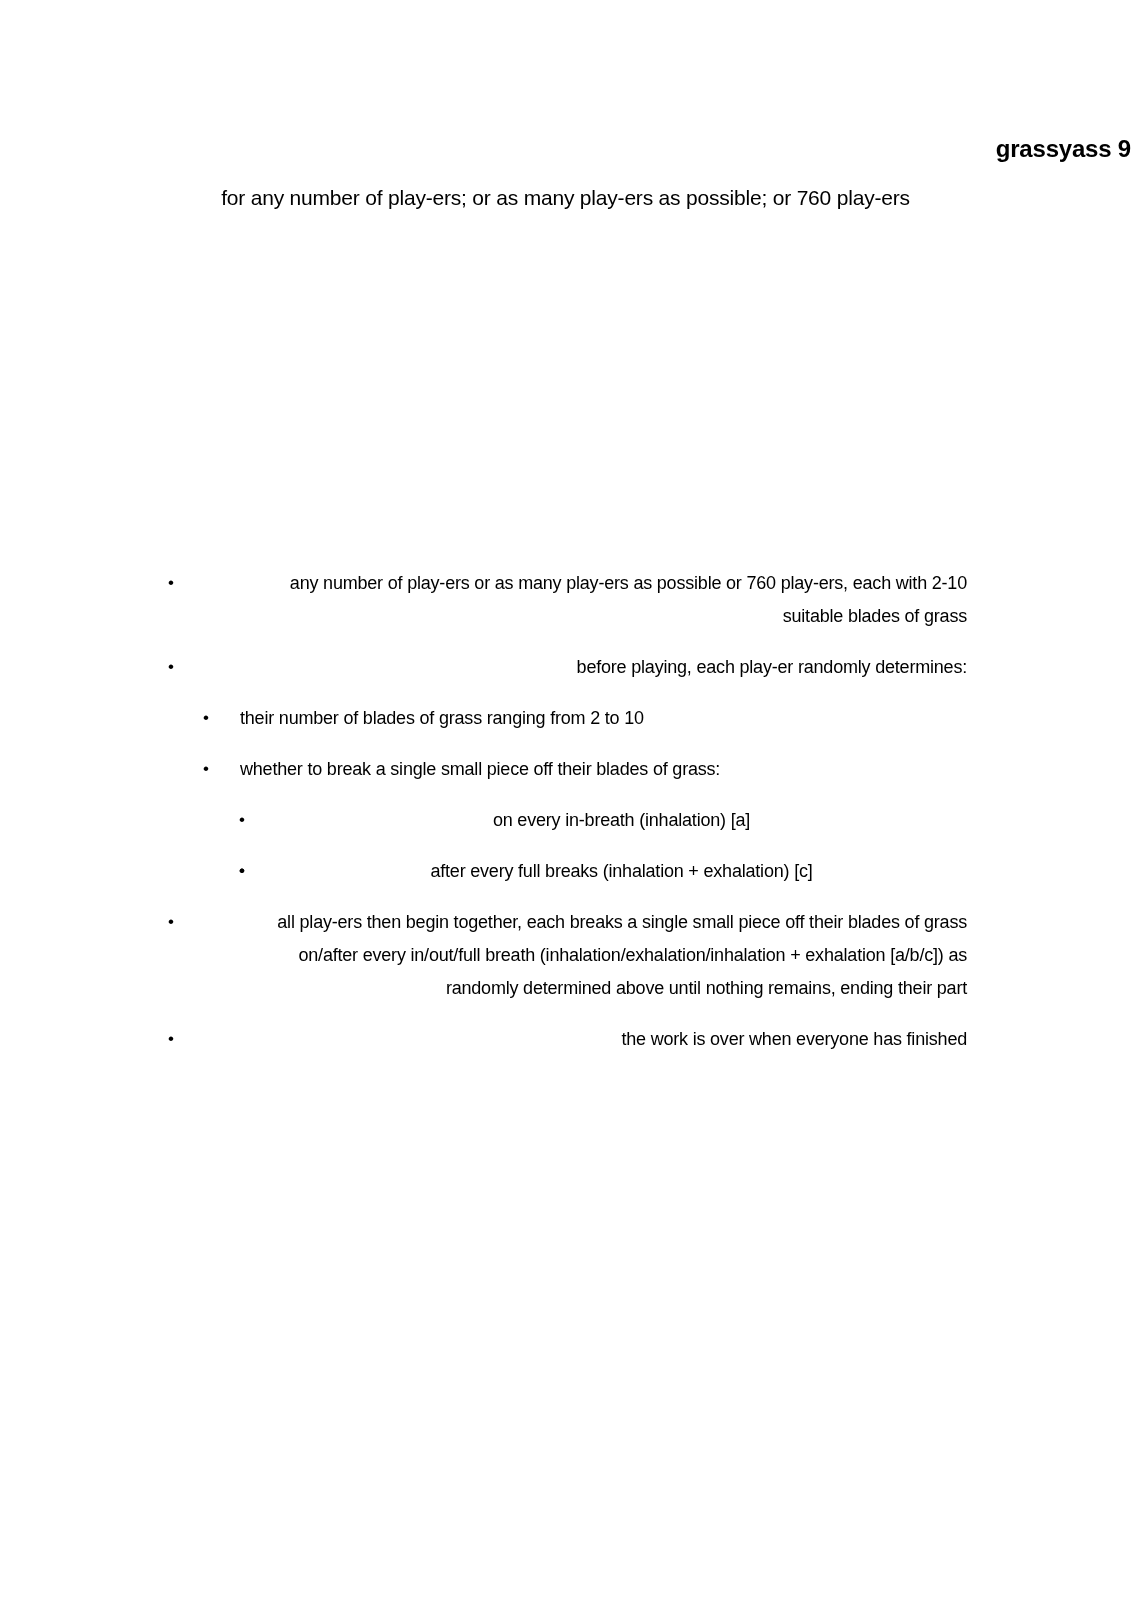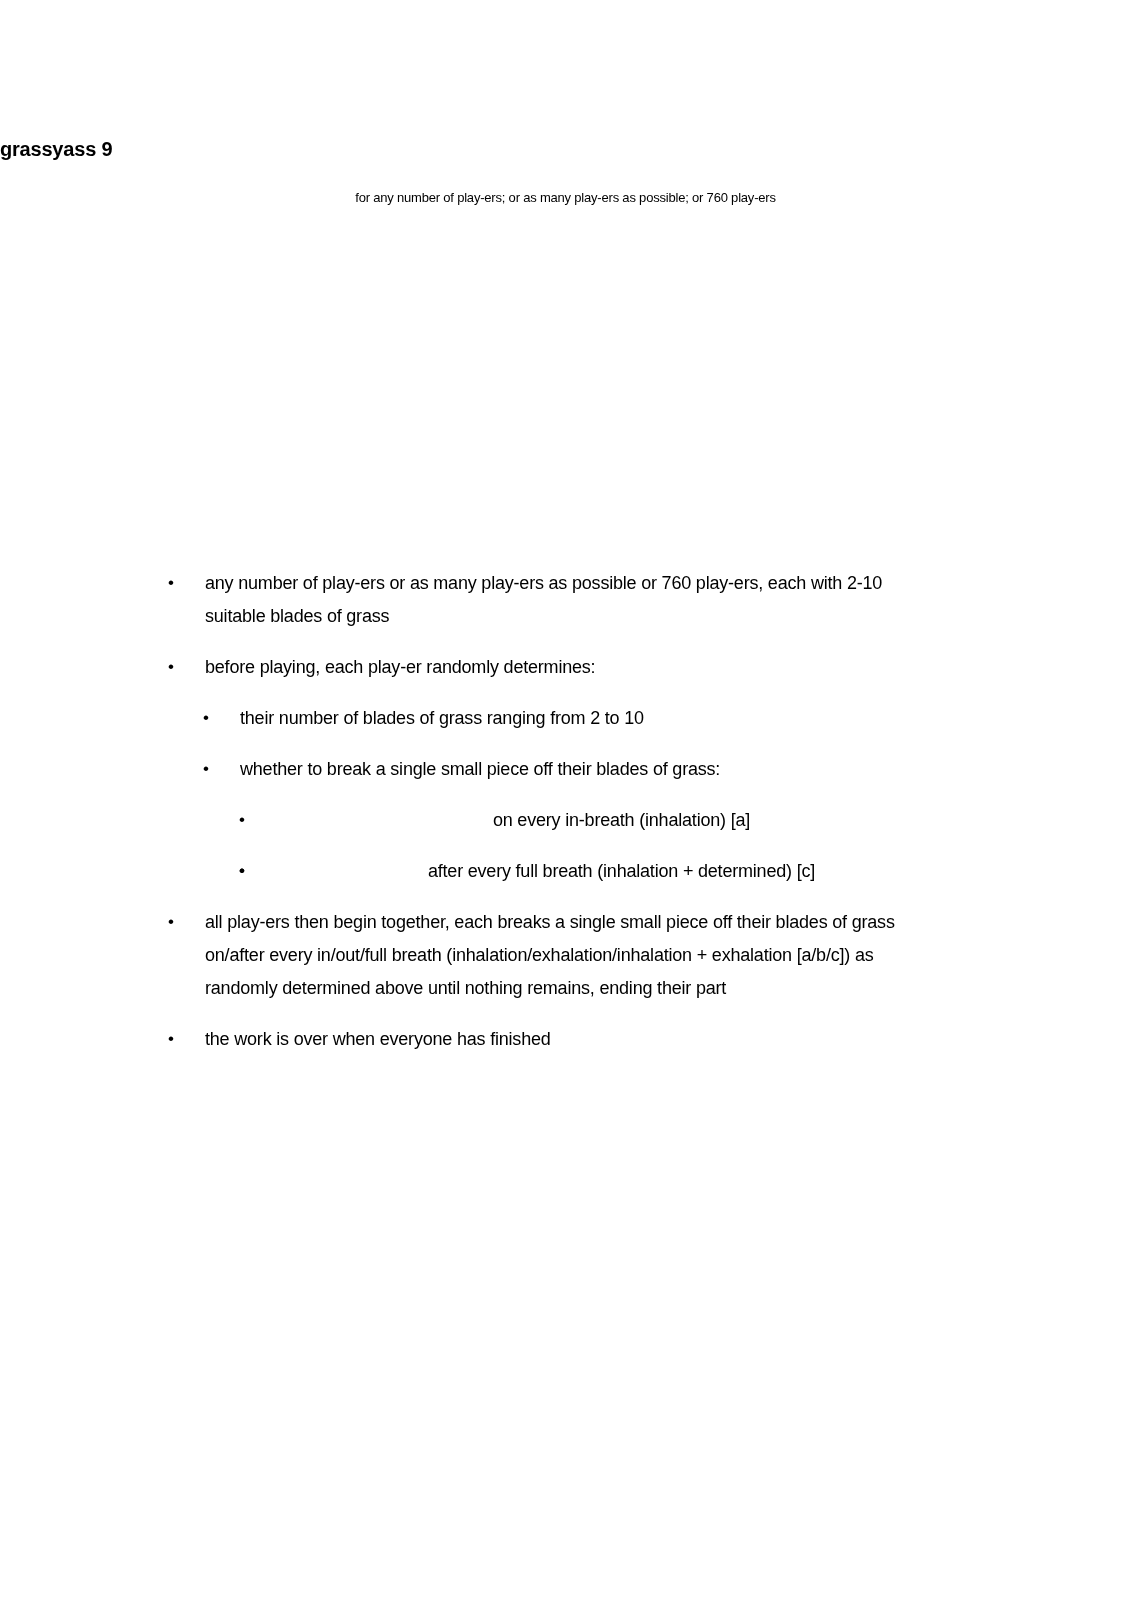--- a/index.html
+++ b/index.html
@@ -16,32 +16,32 @@
     font-family: "Liberation Sans", sans-serif;
     font-size: 18px;
     letter-spacing: -0.2px;
     overflow: hidden;
   }
   .doc-title {
     position: absolute;
     top: 138px;
     left: 0;
     right: 0;
-    text-align: left;
+    text-align: right;
     font-weight: 700;
-    font-size: 20px;
+    font-size: 24px;
     line-height: 22px;
   }
   .doc-subtitle {
     position: absolute;
     top: 187px;
     left: 0;
     right: 0;
     text-align: center;
-    font-size: 13px;
+    font-size: 21px;
     line-height: 22px;
   }
   .bullet-list {
     position: absolute;
     top: 567px;
     left: 0;
     width: 100%;
   }
   .bullet-row {
     position: relative;
@@ -51,21 +51,21 @@
   .bullet-row .marker {
     position: absolute;
     top: -1px;
     font-size: 17px;
   }
   .bullet-row .btext {
     display: block;
     white-space: pre-line;
   }
   .lvl1 .marker { left: 168px; }
-  .lvl1 .btext  { margin-left: 205px; max-width: 762px; }
+  .lvl1 .btext  { margin-left: 205px; max-width: 762px; text-align: right; }
   .lvl2 .marker { left: 203px; }
   .lvl2 .btext  { margin-left: 240px; max-width: 727px; }
   .lvl3 .marker { left: 239px; }
   .lvl3 .btext  { margin-left: 276px; max-width: 691px; text-align: center; }
 </style>
 </head>
 <body>
 
 <div class="page">
 
@@ -100,21 +100,21 @@
       <span class="marker">•</span>
       <span class="btext">on every in-breath (inhalation) [a]</span>
     </div>
 
     <div class="bullet-row lvl3">
       <span class="marker">•</span>
     </div>
 
     <div class="bullet-row lvl3">
       <span class="marker">•</span>
-      <span class="btext">after every full breath (inhalation + determined) [c]</span>
+      <span class="btext">after every full breaks (inhalation + exhalation) [c]</span>
     </div>
 
     <div class="bullet-row lvl1">
       <span class="marker">•</span>
       <span class="btext">all play-ers then begin together, each breaks a single small piece off their blades of grass
 on/after every in/out/full breath (inhalation/exhalation/inhalation + exhalation [a/b/c]) as
 randomly determined above until nothing remains, ending their part</span>
     </div>
 
     <div class="bullet-row lvl1">

